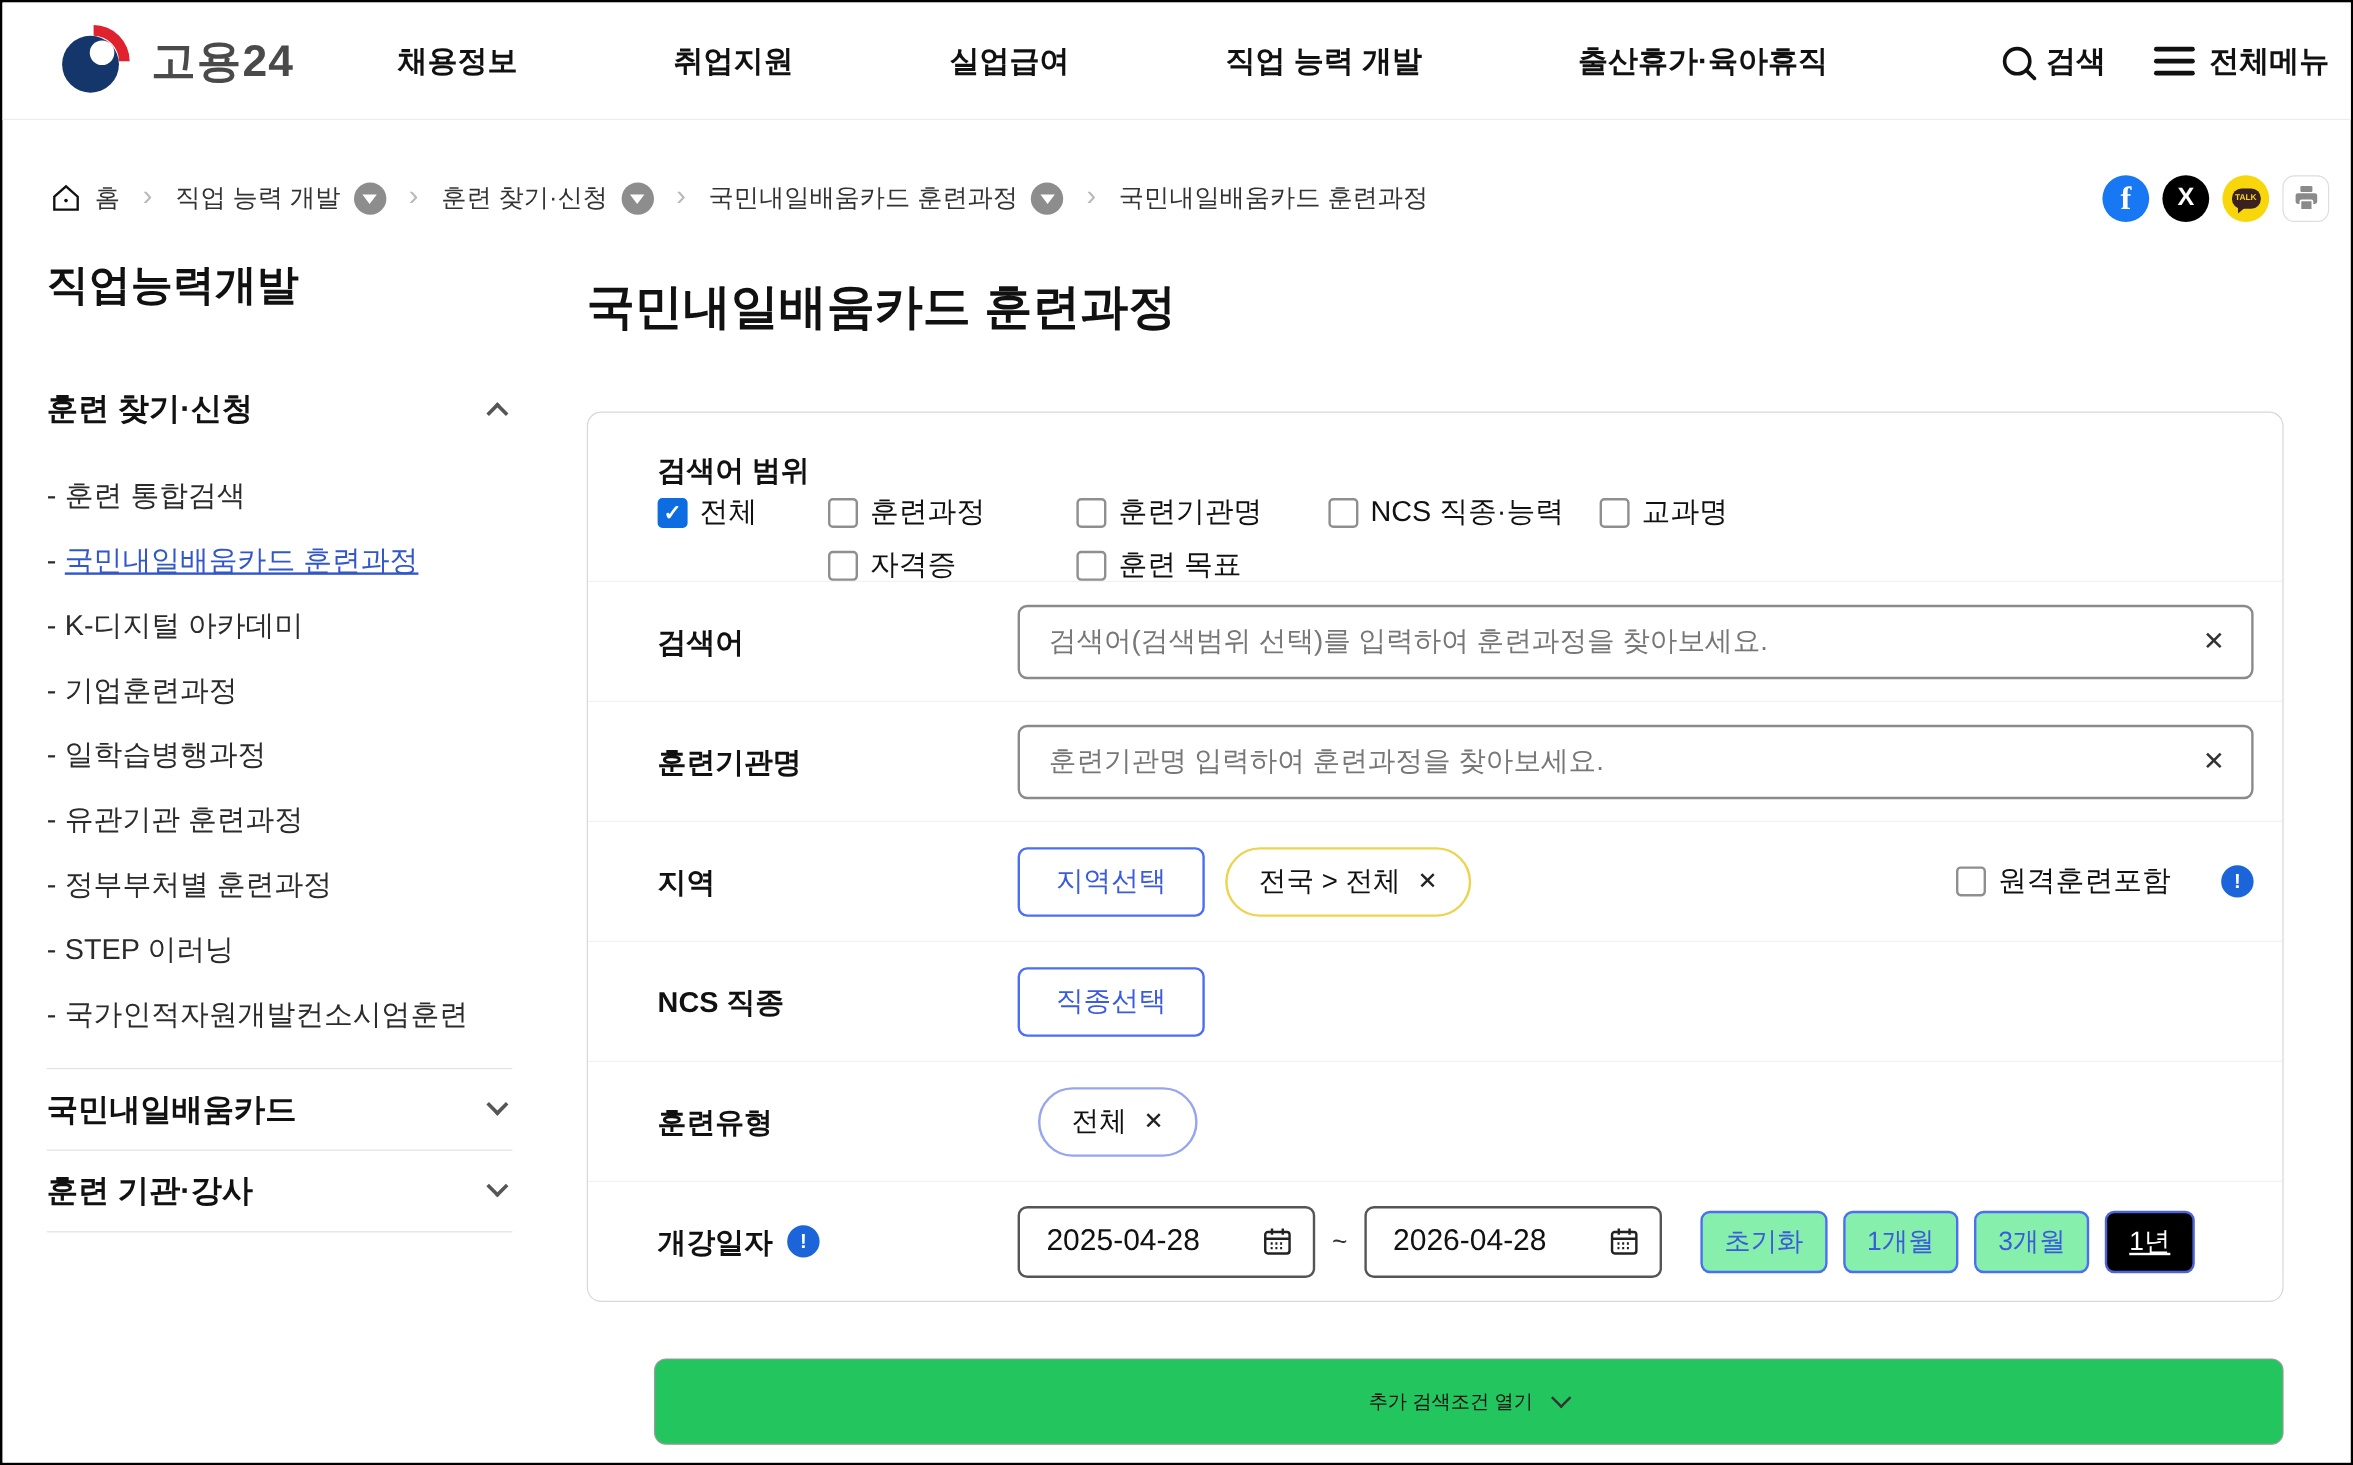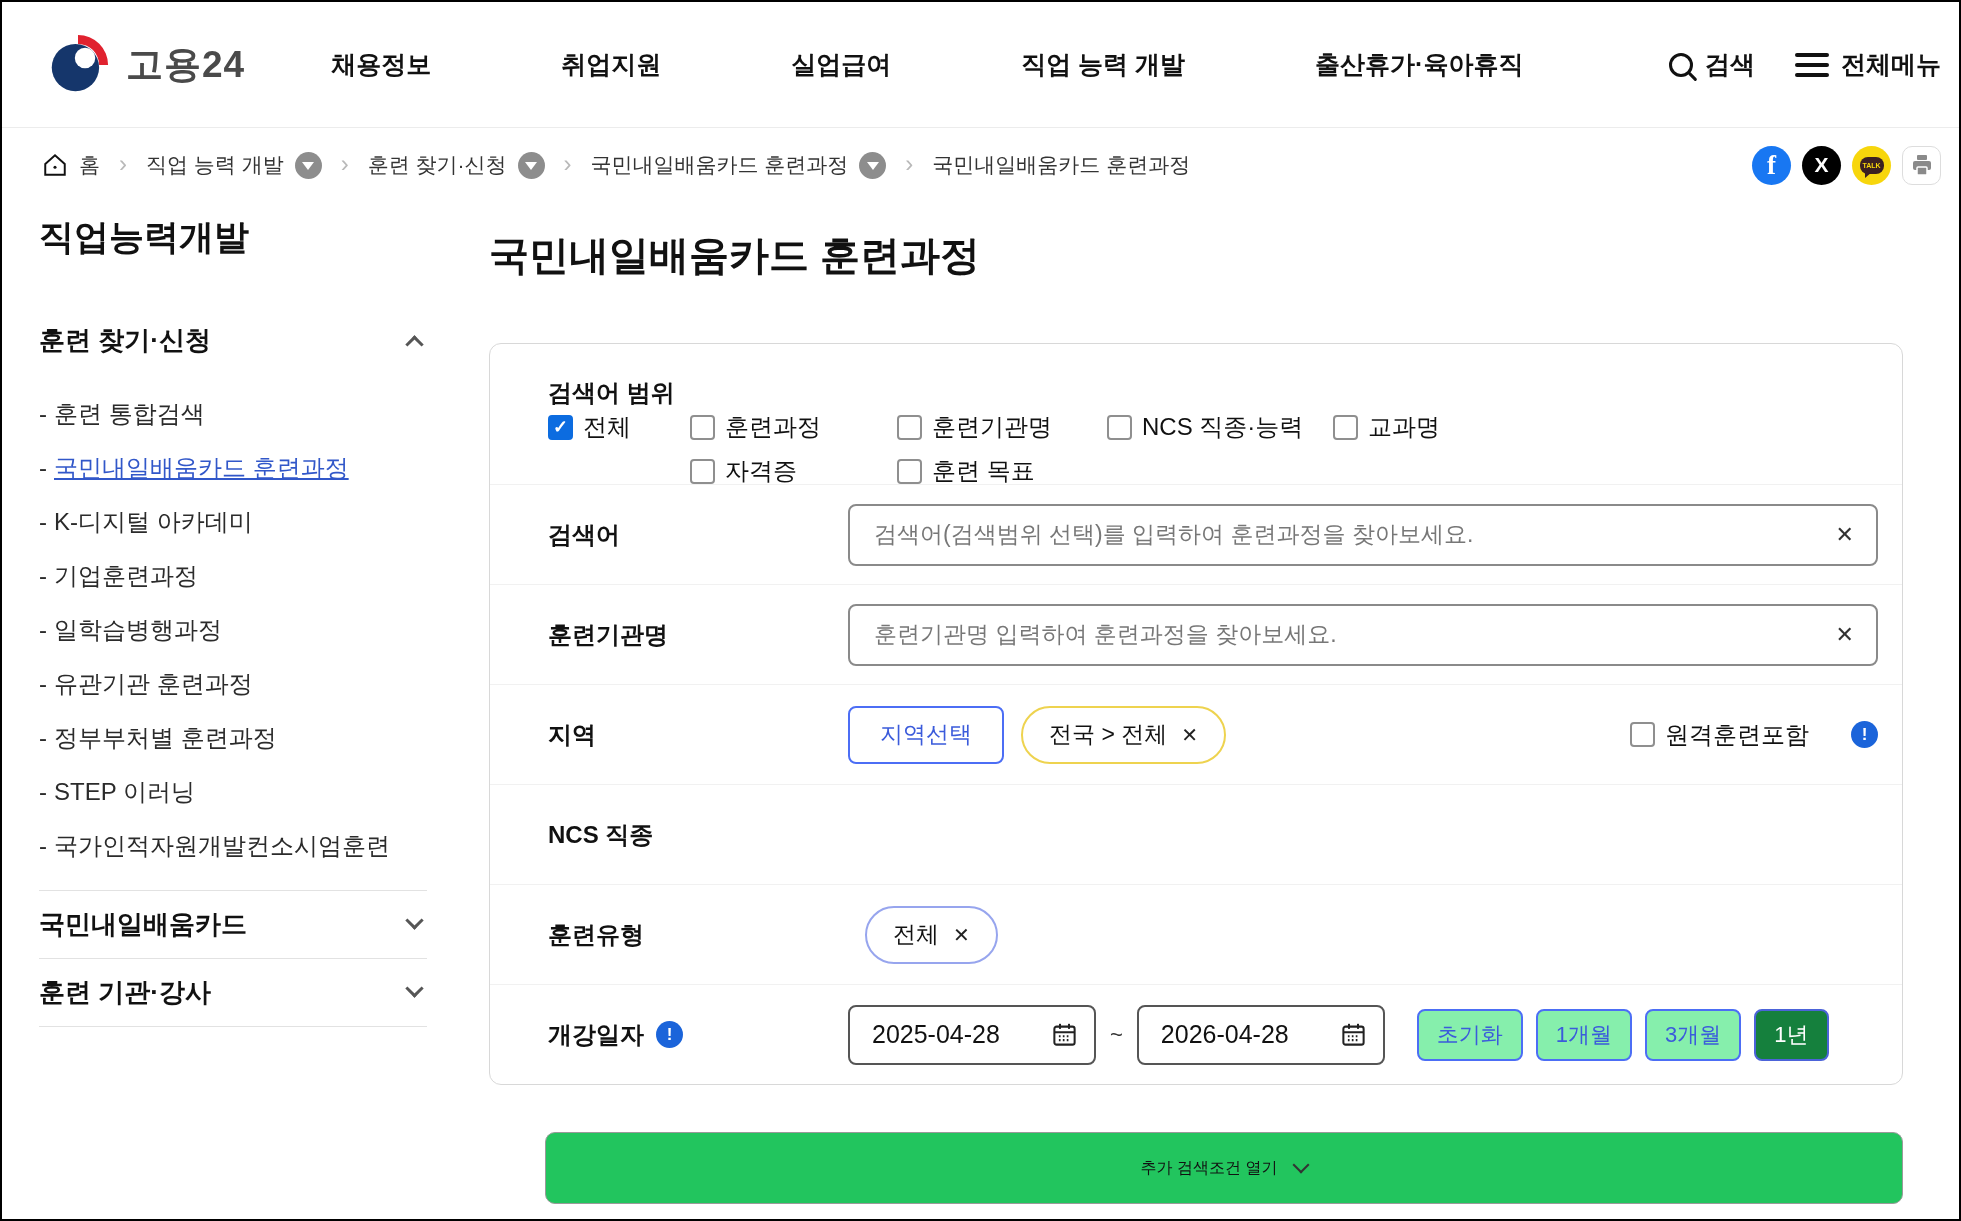--- a/index.html
+++ b/index.html
@@ -1,21 +1,21 @@
 <!DOCTYPE html>
 <html><head>
 <meta charset="utf-8">
 <style>
   * { margin:0; padding:0; box-sizing:border-box; }
   body { background:#fff; font-family:"Liberation Sans", sans-serif; }
   .frame { position:relative; width:1961px; height:1221px; background:#fff;
            border:2px solid #000; overflow:hidden; }
 
   
-  header { position:absolute; top:0; left:0; width:100%; height:126px;
+  header { position:absolute; top:0; left:0; width:100%; height:98px;
            display:flex; align-items:center; padding:0 18px 0 44px;
            border-bottom:1px solid #ececec; background:#fff; }
   .logo { display:flex; align-items:center; gap:16px; cursor:pointer; }
   .logo svg { width:64px; height:64px; }
   .logo-text { font-size:37px; font-weight:bold; color:#4a4a4a; letter-spacing:1px; }
   nav { display:flex; gap:130px; margin-left:86px; }
   nav a { font-size:25px; font-weight:bold; color:#111; text-decoration:none; white-space:nowrap; }
   .util { margin-left:auto; display:flex; align-items:center; gap:40px; }
   .util .ubtn { display:flex; align-items:center; gap:12px; font-size:25px; font-weight:bold;
                 color:#111; background:none; border:none; cursor:pointer; font-family:inherit; }
@@ -113,21 +113,21 @@
   .remote .info { margin-left:30px; }
 
   
   .datebox { width:248px; height:60px; border:2px solid #555; border-radius:8px; background:#fff;
         display:flex; align-items:center; justify-content:space-between; padding:0 16px 0 22px;
         font-size:25px; color:#111; cursor:pointer; }
   .tilde { margin:0 14px; font-size:22px; color:#333; }
   .presets { display:flex; gap:13px; margin-left:32px; }
   .btn-sm { height:52px; padding:0 18px; border:2px solid #4c6ef5; border-radius:8px;
         background:#86efac; color:#3b5bdb; font-size:22px; font-family:inherit; cursor:pointer; }
-  .btn-sm.filled { background:#15803d; border-color:#4c63d9; color:#fff; }
+  .btn-sm.filled { background:#000000; border-color:#4c63d9; color:#fff;text-decoration:underline; }
 
   
   .more { margin:47px 0 0 56px; width:1358px; height:72px; border:1px solid #9a9a9a;
         border-radius:10px; background:#22c55e; font-size:16px; color:#111; font-family:inherit;
         display:flex; align-items:center; justify-content:center; gap:18px; cursor:pointer; }
   .more .chev { border-color:#333; border-width:2.5px; width:12px; height:12px; margin-bottom:6px; }
 </style>
 </head>
 <body>
 
@@ -362,20 +362,23 @@
             </label>
             <span class="info">
               <span>!</span>
               </span>
           </span>
         </div>
       </div>
 
       <div class="row">
         <div class="lbl">NCS 직종</div>
+        <div class="field">
+          <button class="btn-outline">직종선택</button>
+        </div>
       </div>
 
       <div class="row">
         <div class="lbl">훈련유형</div>
         <div class="field">
           <span class="tag blue">
             <span>전체</span>
             <span class="x">✕</span>
           </span>
         </div>

